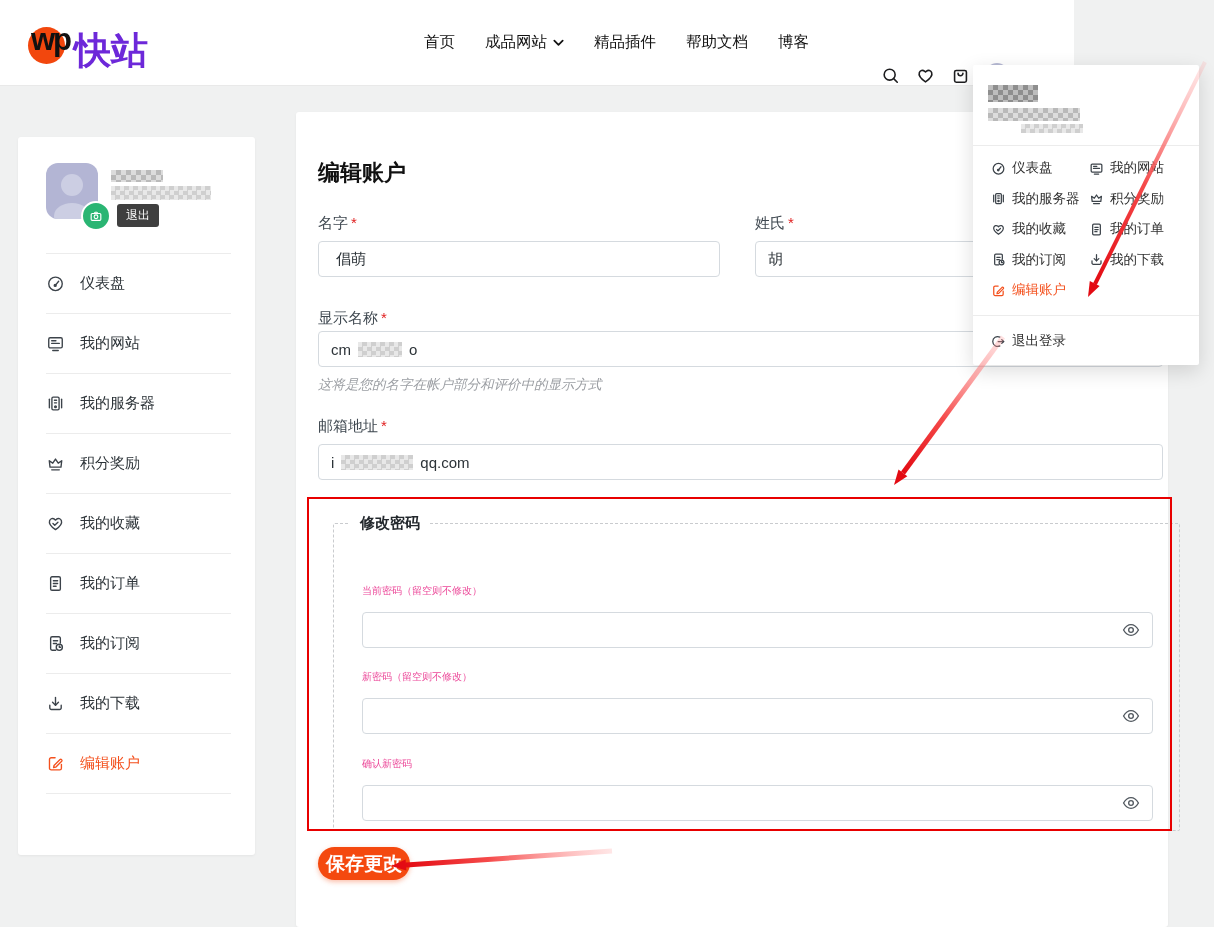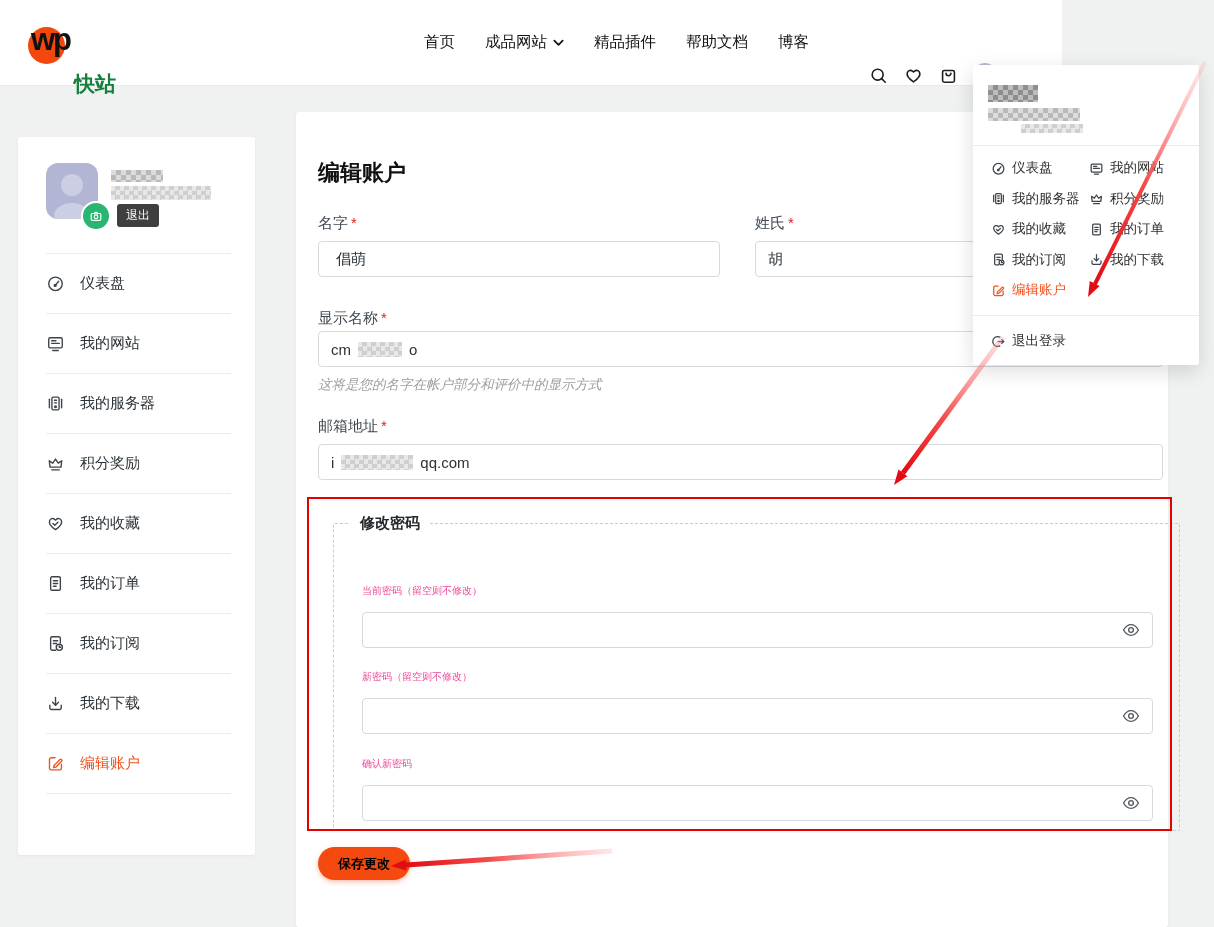--- a/index.html
+++ b/index.html
@@ -9,25 +9,25 @@
   
   .ic{fill:none;stroke:#3c434a;stroke-width:1.3;stroke-linecap:round;stroke-linejoin:round;flex:none;}
   .ic19{width:19px;height:19px;}
   .ic15{width:15px;height:15px;stroke-width:1.5;}
   .ic-h{width:19px;height:19px;stroke:#1d1d1f;stroke-width:1.5;}
   .ic-eye{width:20px;height:20px;stroke:#50575e;stroke-width:1.2;}
   .ic-cam{width:14px;height:14px;stroke:#fff;stroke-width:1.5;}
   .accent-ic{stroke:#f4511e;}
 
   
-  .header{position:absolute;left:0;top:0;width:1062px;height:85px;background:#fff;border-bottom:1px solid #e9e9e9;z-index:10;}
+  .header{position:absolute;left:0;top:0;width:1062px;height:85px;background:#fff;border-bottom:1px solid #e9e9e9;z-index:10;padding-left:12px;}
   .brand{position:absolute;left:28px;top:18px;width:120px;height:50px;cursor:pointer;}
   .brand-circle{position:absolute;left:0;top:9px;width:37px;height:37px;border-radius:50%;background:#f2470d;}
   .brand-wp{position:absolute;left:3px;top:4px;font-size:31px;font-weight:900;color:#111;letter-spacing:-2px;}
-  .brand-name{position:absolute;left:46px;top:8px;font-size:21px;font-weight:900;color:#15803d;margin-top:44px;}
+  .brand-name{position:absolute;left:46px;top:8px;font-size:37px;font-weight:900;color:#6d28d9;}
   .nav{position:absolute;left:424px;top:0;height:85px;display:flex;align-items:center;gap:30px;}
   .nav-item{display:flex;align-items:center;gap:6px;font-size:15.5px;font-weight:400;color:#121212;cursor:pointer;white-space:nowrap;}
   .chev{width:11px;height:8px;stroke:#121212;stroke-width:1.6;fill:none;stroke-linecap:round;stroke-linejoin:round;}
   .header-right{position:absolute;right:28px;top:0;height:85px;display:flex;align-items:flex-end;gap:16px;}
   .h-avatar{width:22px;height:22px;border-radius:50%;background:#b7bad4;overflow:hidden;position:relative;}
   .h-acc-label{font-size:15px;color:#3f4347;margin-left:-8px;}
 
   
   .sidebar{position:absolute;left:18px;top:137px;width:237px;height:718px;background:#fff;border-radius:3px;box-shadow:0 1px 3px rgba(0,0,0,.05);z-index:1;}
   .main-card{position:absolute;left:296px;top:112px;width:872px;height:815px;background:#fff;border-radius:3px;box-shadow:0 1px 3px rgba(0,0,0,.05);z-index:1;}
@@ -59,21 +59,21 @@
   .req{color:#e02020;margin-left:3px;}
   .inp{box-sizing:border-box;height:36px;background:#fff;border:1px solid #d5dadf;border-radius:4px;font-size:15px;color:#2c3338;padding:0 12px;font-family:"Liberation Sans","DejaVu Sans",sans-serif;outline:none;}
   .inp.fake{display:flex;align-items:center;gap:7px;}
   .help{position:absolute;left:22px;top:264px;font-size:13.5px;font-style:italic;color:#9b9ea3;}
   .pw-fieldset{position:absolute;left:19px;top:384px;width:847px;height:317px;box-sizing:border-box;border:1px dashed #c9cbce;border-radius:2px;margin:18px;padding:0;}
   .pw-fieldset legend{margin-left:16px;padding:0 10px;font-size:15px;font-weight:700;color:#23282d;}
   .pw-label{position:absolute;left:28px;font-size:10px;color:#ec4899;}
   .pw-wrap{position:absolute;left:28px;width:791px;height:36px;}
   .pw-wrap .inp{width:100%;height:100%;padding-right:42px;}
   .pw-eye{position:absolute;right:12px;top:8px;cursor:pointer;}
-  .save-btn{position:absolute;left:22px;top:735px;width:92px;height:33px;border:none;border-radius:17px;background:#f4490f;color:#000000;font-size:13px;font-weight:700;cursor:pointer;font-family:"Liberation Sans","DejaVu Sans",sans-serif;box-shadow:0 2px 5px rgba(244,73,15,.35);}
+  .save-btn{position:absolute;left:22px;top:735px;width:92px;height:33px;border:none;border-radius:17px;background:#f4490f;color:#ffffff;font-size:19px;font-weight:700;cursor:pointer;font-family:"Liberation Sans","DejaVu Sans",sans-serif;box-shadow:0 2px 5px rgba(244,73,15,.35);}
 
   
   .anno-box{position:absolute;left:307px;top:497px;width:861px;height:330px;border:2px solid #e80000;z-index:45;pointer-events:none;}
   .anno-arrows{position:absolute;left:0;top:0;width:1214px;height:927px;z-index:60;pointer-events:none;}
 </style>
 </head>
 <body>
 
 <svg width="0" height="0" style="position:absolute">
   <defs>

